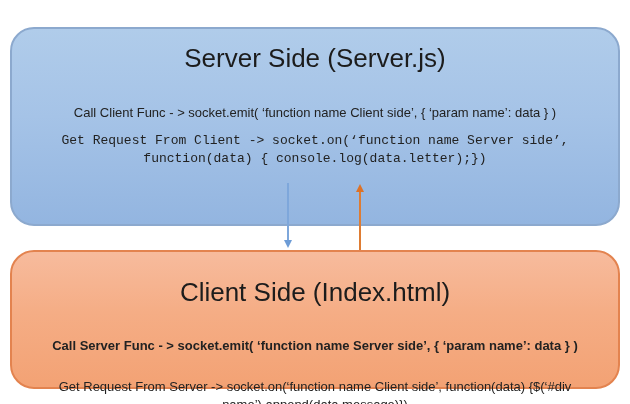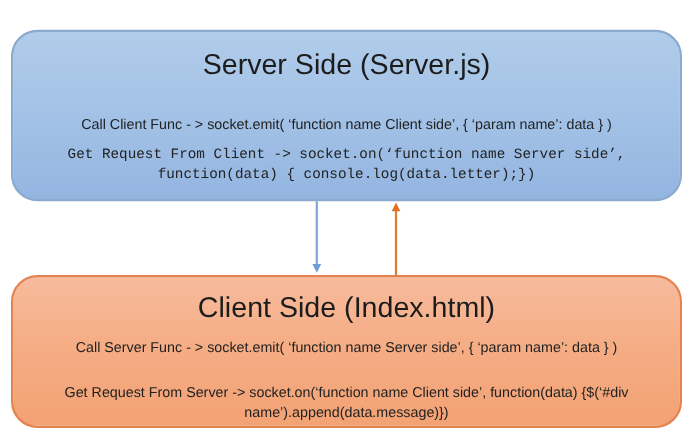--- a/index.html
+++ b/index.html
@@ -19,21 +19,21 @@
     position: absolute;
     left: 10px;
     width: 610px;
     border-radius: 24px;
     box-sizing: border-box;
     text-align: center;
     color: #1f1f1f;
   }
   .box.server {
     top: 27px;
-    height: 156px;
+    height: 199px;
     background: linear-gradient(to bottom, #b0ccea 0%, #a5c3e7 45%, #93b5e0 100%);
     border: 2px solid #8ca9ce;
   }
   .box.client {
     top: 250px;
     height: 139px;
     background: linear-gradient(to bottom, #f7bb9d 0%, #f5ad85 45%, #f3a274 100%);
     border: 2px solid #e3834f;
   }
   .box-title {
@@ -47,22 +47,22 @@
   }
   .box-line {
     margin: 0 auto;
     max-width: 560px;
     font-size: 13px;
     line-height: 18.5px;
     color: #222222;
   }
   .box.server .line1 { margin-top: 30px; }
   .box.server .line2 { margin-top: 9px; font-family: Liberation Mono, monospace; }
-  .box.client .box-title { padding-top: 11px; }
-  .box.client .line1 { margin-top: 12px; }
+  .box.client .box-title { padding-top: 24px; }
+  .box.client .line1 { margin-top: 29px; font-weight: bold; }
   .box.client .line2 { margin-top: 22px; }
 
   
   .arrow {
     position: absolute;
   }
   .arrow .shaft {
     position: absolute;
     width: 2px;
     left: 3px;

